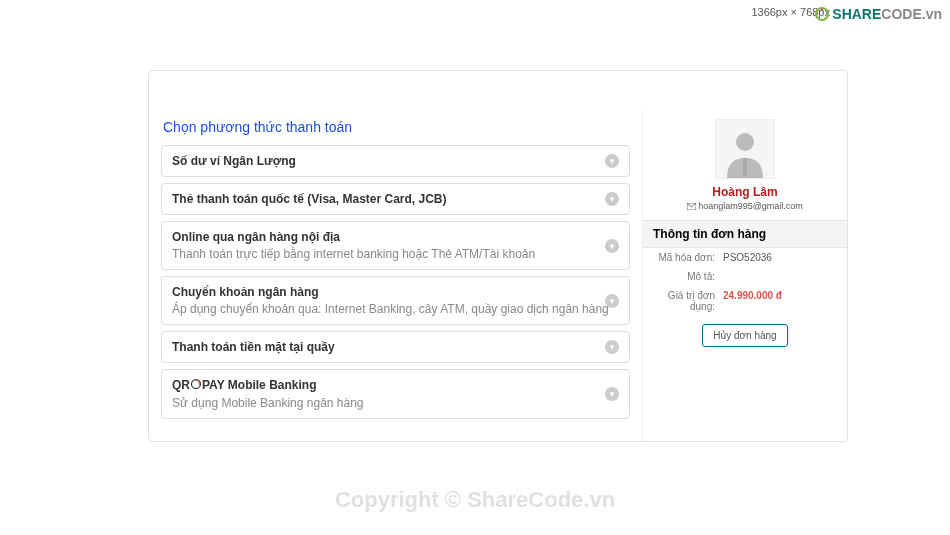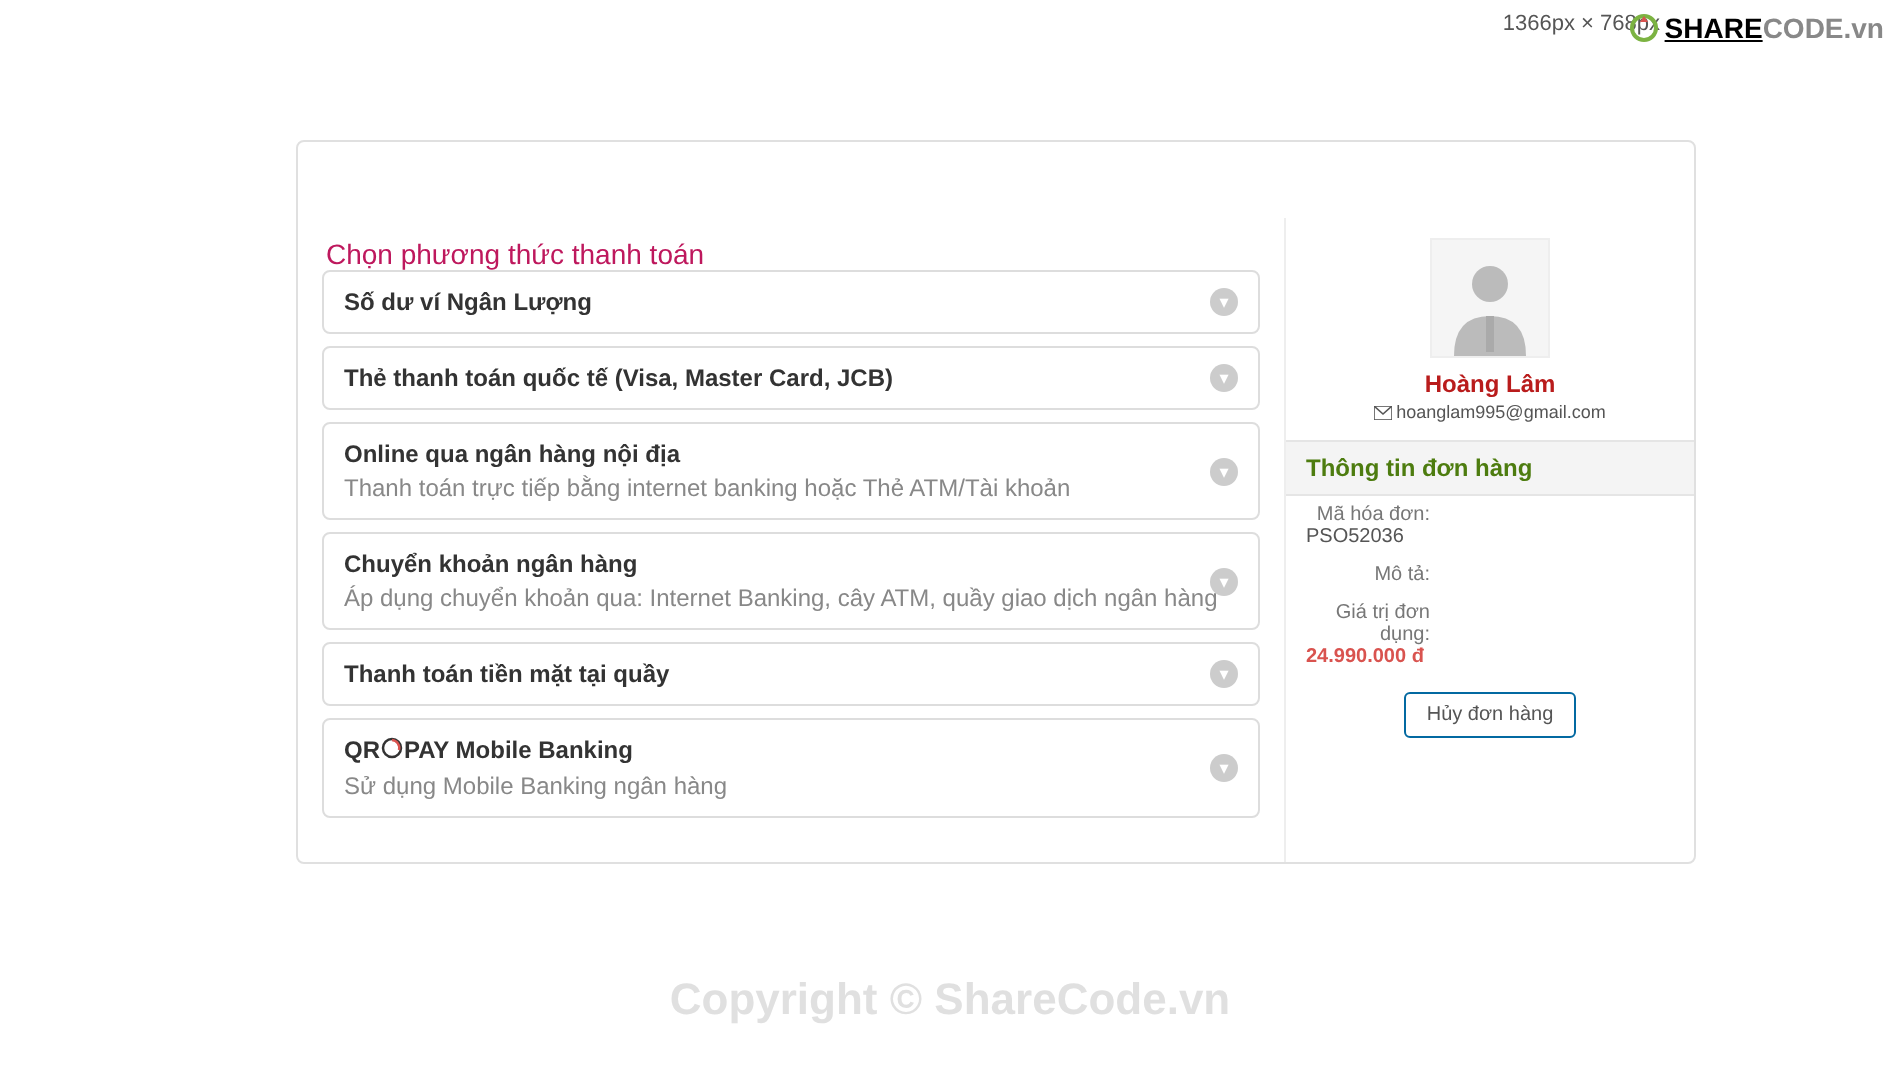--- a/index.html
+++ b/index.html
@@ -23,21 +23,21 @@
     top: 6px;
     right: 8px;
     font-size: 14px;
     font-weight: bold;
   }
   .sharecode-top .icon {
     display: inline-block;
     vertical-align: middle;
     margin-right: 2px;
   }
-  .sharecode-top .green { color: #000000; text-decoration: underline; }
+  .sharecode-top .green { color: #0f766e; }
   .sharecode-top .gray { color: #888; }
   .watermark-top {
     position: absolute;
     top: 82px;
     right: 110px;
     font-size: 22px;
     font-weight: bold;
     color: #bbb;
     opacity: 0.45;
     font-style: italic;
@@ -93,21 +93,22 @@
     flex: 1;
     padding: 10px 12px 16px 12px;
   }
   .right-col {
     width: 205px;
     border-left: 1px solid #eee;
     padding: 10px 0 16px 0;
   }
   .section-title {
     font-size: 14px;
-    color: #be185d;
+    color: #1d4ed8;
+    margin-bottom: 10px;
     padding-left: 2px;
   }
   .method {
     border: 1px solid #ddd;
     border-radius: 4px;
     padding: 8px 10px;
     margin-bottom: 6px;
     position: relative;
     cursor: pointer;
   }
@@ -159,27 +160,26 @@
     margin-top: 2px;
     margin-bottom: 8px;
   }
   .order-header {
     background: #f4f4f4;
     border-top: 1px solid #e5e5e5;
     border-bottom: 1px solid #e5e5e5;
     padding: 6px 10px;
     font-size: 12px;
     font-weight: 600;
-    color: #4d7c0f;
+    color: #000000;
   }
   .order-row {
     display: flex;
     padding: 4px 10px;
     font-size: 10px;
-    flex-direction: column;
   }
   .order-label {
     width: 70px;
     text-align: right;
     color: #777;
     padding-right: 8px;
   }
   .order-value {
     flex: 1;
     color: #555;

